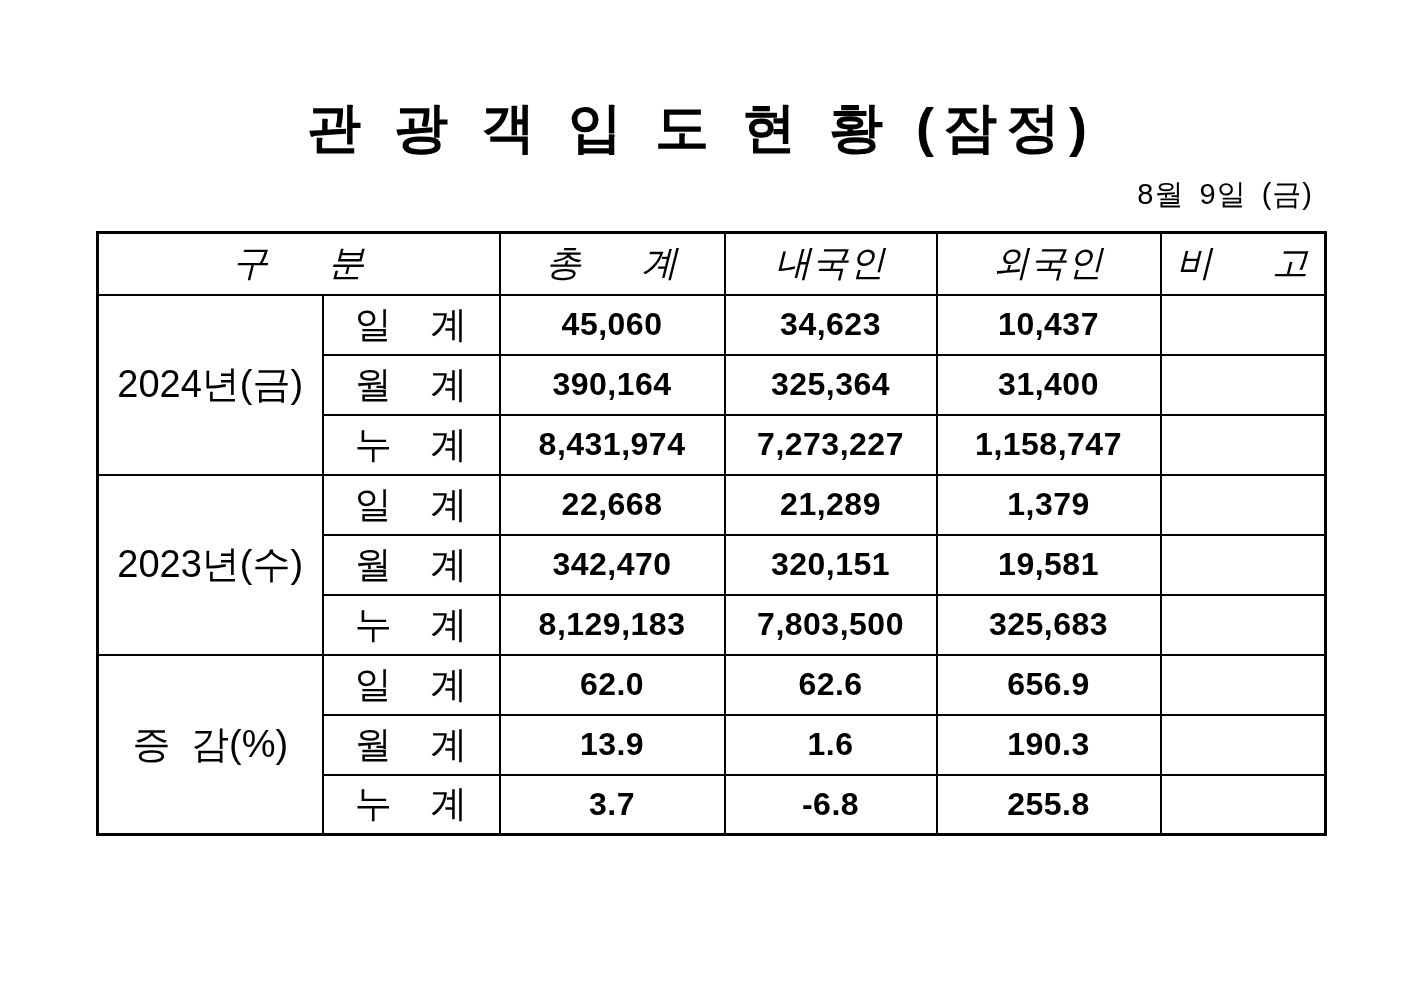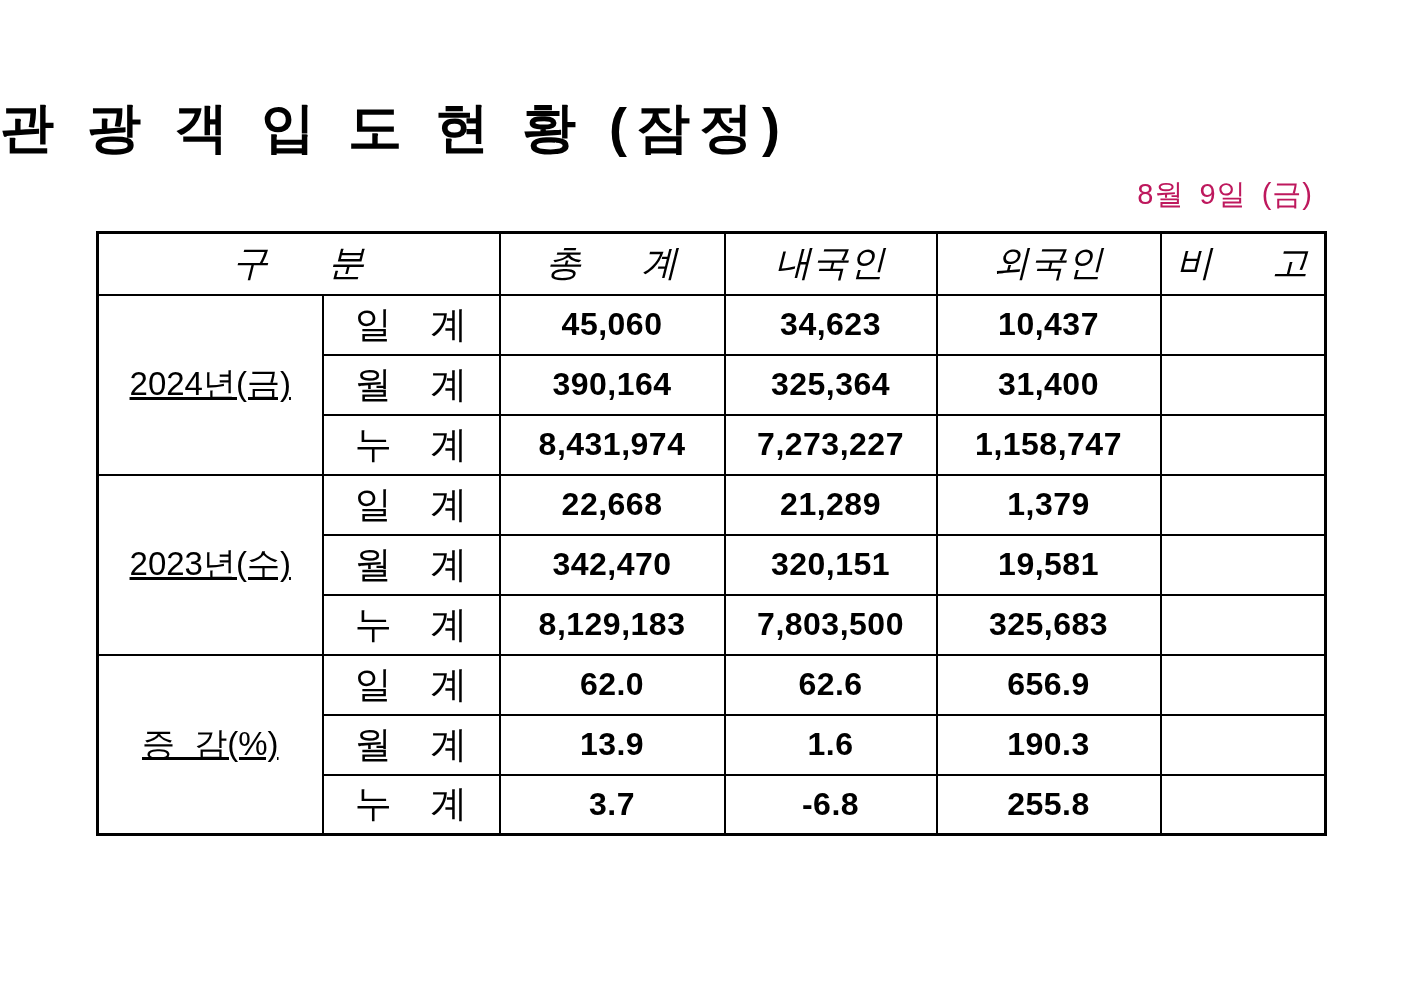--- a/index.html
+++ b/index.html
@@ -12,35 +12,36 @@
     width: 1403px;
     height: 992px;
     background: #ffffff;
     color: #000000;
     font-family: "Liberation Sans", sans-serif;
     overflow: hidden;
   }
   .title {
     margin: 0;
     padding-top: 92px;
+    text-align: center;
     font-size: 54px;
     font-weight: 800;
     letter-spacing: 9px;
     color: #000000;
     white-space: nowrap;
   }
   .date-line {
     margin-top: 10px;
     padding-right: 90px;
     text-align: right;
     font-size: 29px;
     font-weight: 400;
     letter-spacing: 1px;
     word-spacing: 6px;
-    color: #be185d;
+    color: #000000;
   }
   table.report {
     border-collapse: collapse;
     table-layout: fixed;
     margin: 16px 0 0 96px;
     width: 1228px;
     border: 3px solid #000000;
   }
   table.report th,
   table.report td {
@@ -54,24 +55,23 @@
   table.report tr { height: 60px; }
   table.report tr.header-row { height: 62px; }
   th.hdr {
     font-weight: 400;
     font-size: 36px;
     word-spacing: 48px;
     letter-spacing: 1px;
     font-style: italic;
   }
   td.year-cell {
-    font-size: 33px;
+    font-size: 38px;
     word-spacing: 10px;
     letter-spacing: 0;
-    text-decoration: underline;
   }
   td.type-cell {
     font-size: 37px;
     word-spacing: 28px;
     margin-top: 28px;
   }
   td.num-cell {
     font-size: 32px;
     font-weight: 700;
     letter-spacing: 0.5px;

